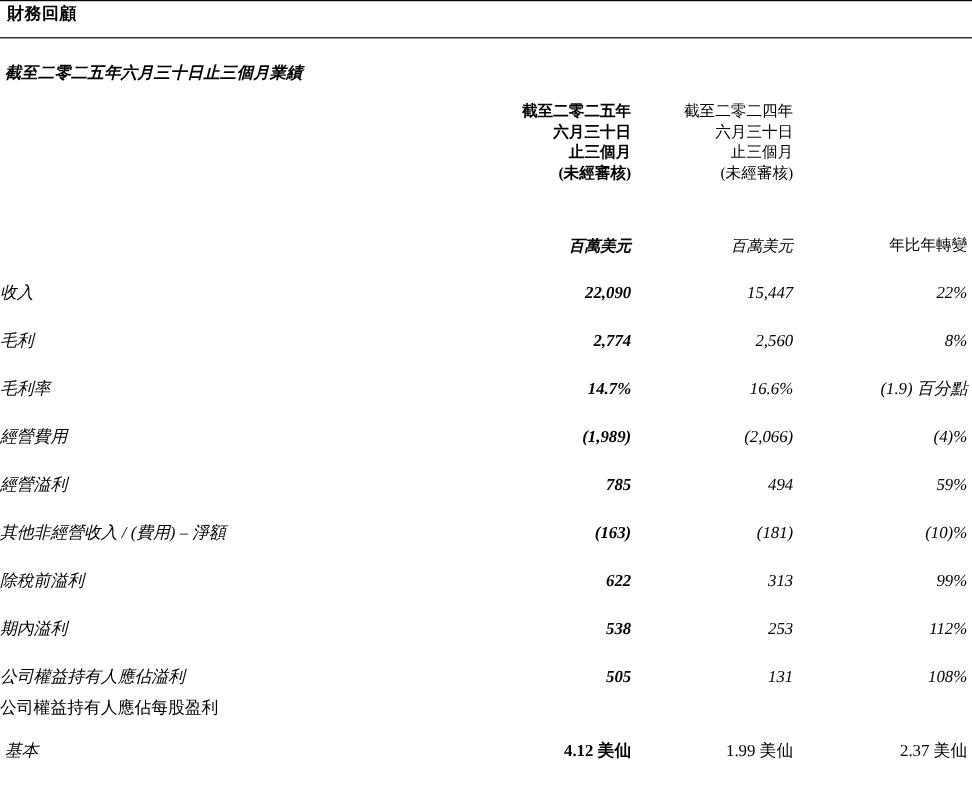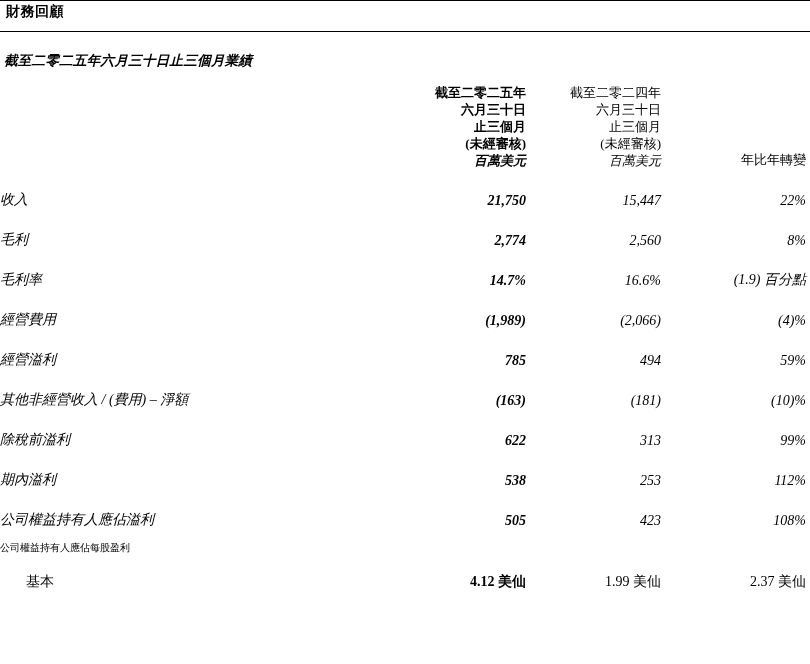--- a/index.html
+++ b/index.html
@@ -76,53 +76,54 @@
 
   .hdr-cell {
     text-align: right;
     font-size: 13px;
     line-height: 17px;
     padding-right: 6px;
     padding-bottom: 10px;
     white-space: nowrap;
   }
   .hdr-cell .bold { font-weight: bold; }
-  .hdr-cell .ital { font-style: italic; }
+  .hdr-cell .ital { font-style: italic; margin-top: 44px; }
   .hdr-yoy {
     text-align: right;
     font-size: 13px;
     padding-right: 6px;
     padding-bottom: 10px;
     vertical-align: bottom;
     white-space: nowrap;
   }
 
   tr.datarow td {
     height: 40px;
     font-size: 14px;
     font-style: italic;
   }
   td.label {
     text-align: left;
     padding-left: 4px;
     white-space: nowrap;
   }
   td.label.indent {
-    padding-left: 26px;
+    padding-left: 4px;
+    font-style: italic;
   }
   td.num {
     text-align: right;
     padding-right: 6px;
     white-space: nowrap;
   }
   td.num.b { font-weight: bold; }
 
   tr.grouprow td {
     height: 26px;
-    font-size: 10px;
+    font-size: 14px;
     margin-left: 19px;
   }
   tr.subrow td {
     height: 36px;
     font-size: 14px;
   }
 </style>
 </head>
 <body>
 
@@ -158,21 +159,21 @@
           <div>(未經審核)</div>
           <div class="ital">百萬美元</div>
         </th>
         <th class="hdr-yoy">年比年轉變</th>
       </tr>
     </thead>
     <tbody>
 
       <tr class="datarow">
         <td class="label">收入</td>
-        <td class="num b">21,750</td>
+        <td class="num b">22,090</td>
         <td class="num">15,447</td>
         <td class="num">22%</td>
       </tr>
 
       <tr class="datarow">
         <td class="label">毛利</td>
         <td class="num b">2,774</td>
         <td class="num">2,560</td>
         <td class="num">8%</td>
       </tr>
@@ -215,21 +216,21 @@
       <tr class="datarow">
         <td class="label">期內溢利</td>
         <td class="num b">538</td>
         <td class="num">253</td>
         <td class="num">112%</td>
       </tr>
 
       <tr class="datarow">
         <td class="label">公司權益持有人應佔溢利</td>
         <td class="num b">505</td>
-        <td class="num">423</td>
+        <td class="num">131</td>
         <td class="num">108%</td>
       </tr>
 
       <tr class="grouprow">
         <td class="label">公司權益持有人應佔每股盈利</td>
         <td class="num"></td>
         <td class="num"></td>
         <td class="num"></td>
       </tr>
 

